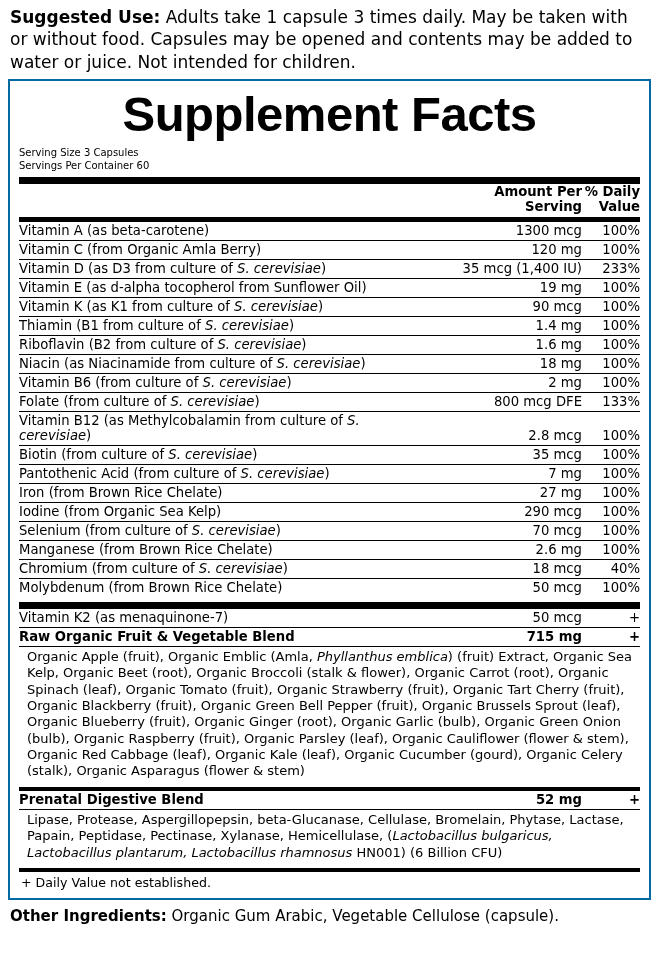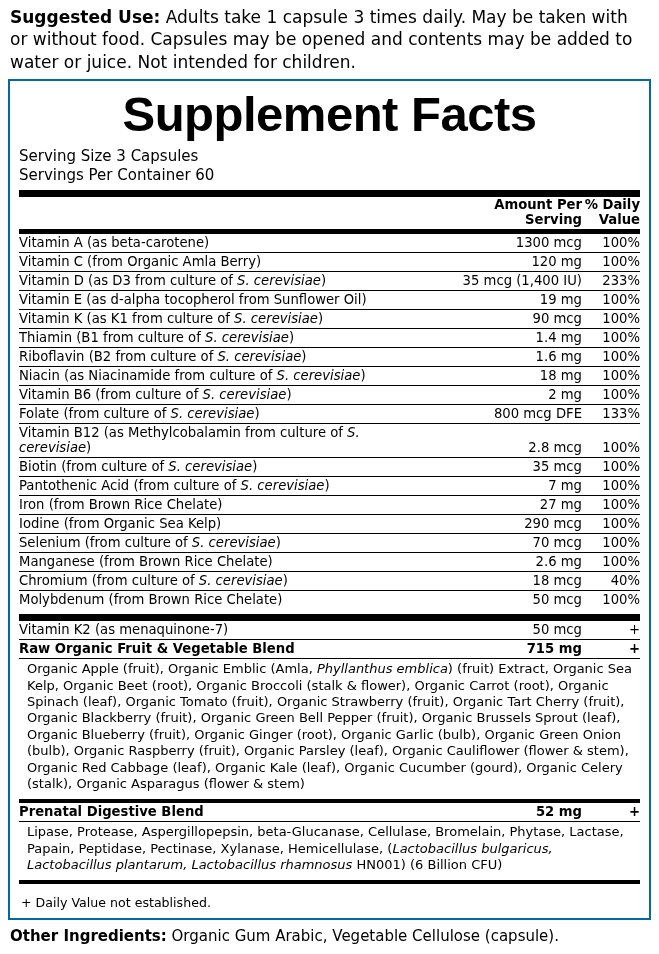--- a/index.html
+++ b/index.html
@@ -37,21 +37,21 @@
     font-family: "Liberation Sans", sans-serif;
     font-weight: bold;
     font-size: 49px;
     letter-spacing: -0.5px;
     line-height: 1.06;
     margin: 2px 0 6px 0;
     text-align: center;
     white-space: nowrap;
   }
   .serving-line {
-    font-size: 15px;
+    font-size: 10px;
     line-height: 1.25;
   }
   .rule-thick {
     border-top: 7px solid #000;
     margin: 5px 0 0 0;
   }
   .rule-med {
     border-top: 4px solid #000;
     margin: 0;
   }
@@ -95,21 +95,21 @@
   .bold { font-weight: bold; margin-left: 36px; }
   .ital { font-style: italic; }
   .blend-desc {
     font-size: 13px;
     line-height: 1.26;
     padding: 2px 4px 7px 8px;
     text-align: left;
   }
   .footnote {
     font-size: 12.6px;
-    padding: 11px 0 2px 2px;
+    padding: 3px 0 2px 2px;
   }
   .other-ing {
     font-size: 15px;
     margin: 7px 2px 12px 2px;
     line-height: 1.3;
   }
   .other-ing b { font-weight: bold; }
 </style>
 </head>
 <body>

